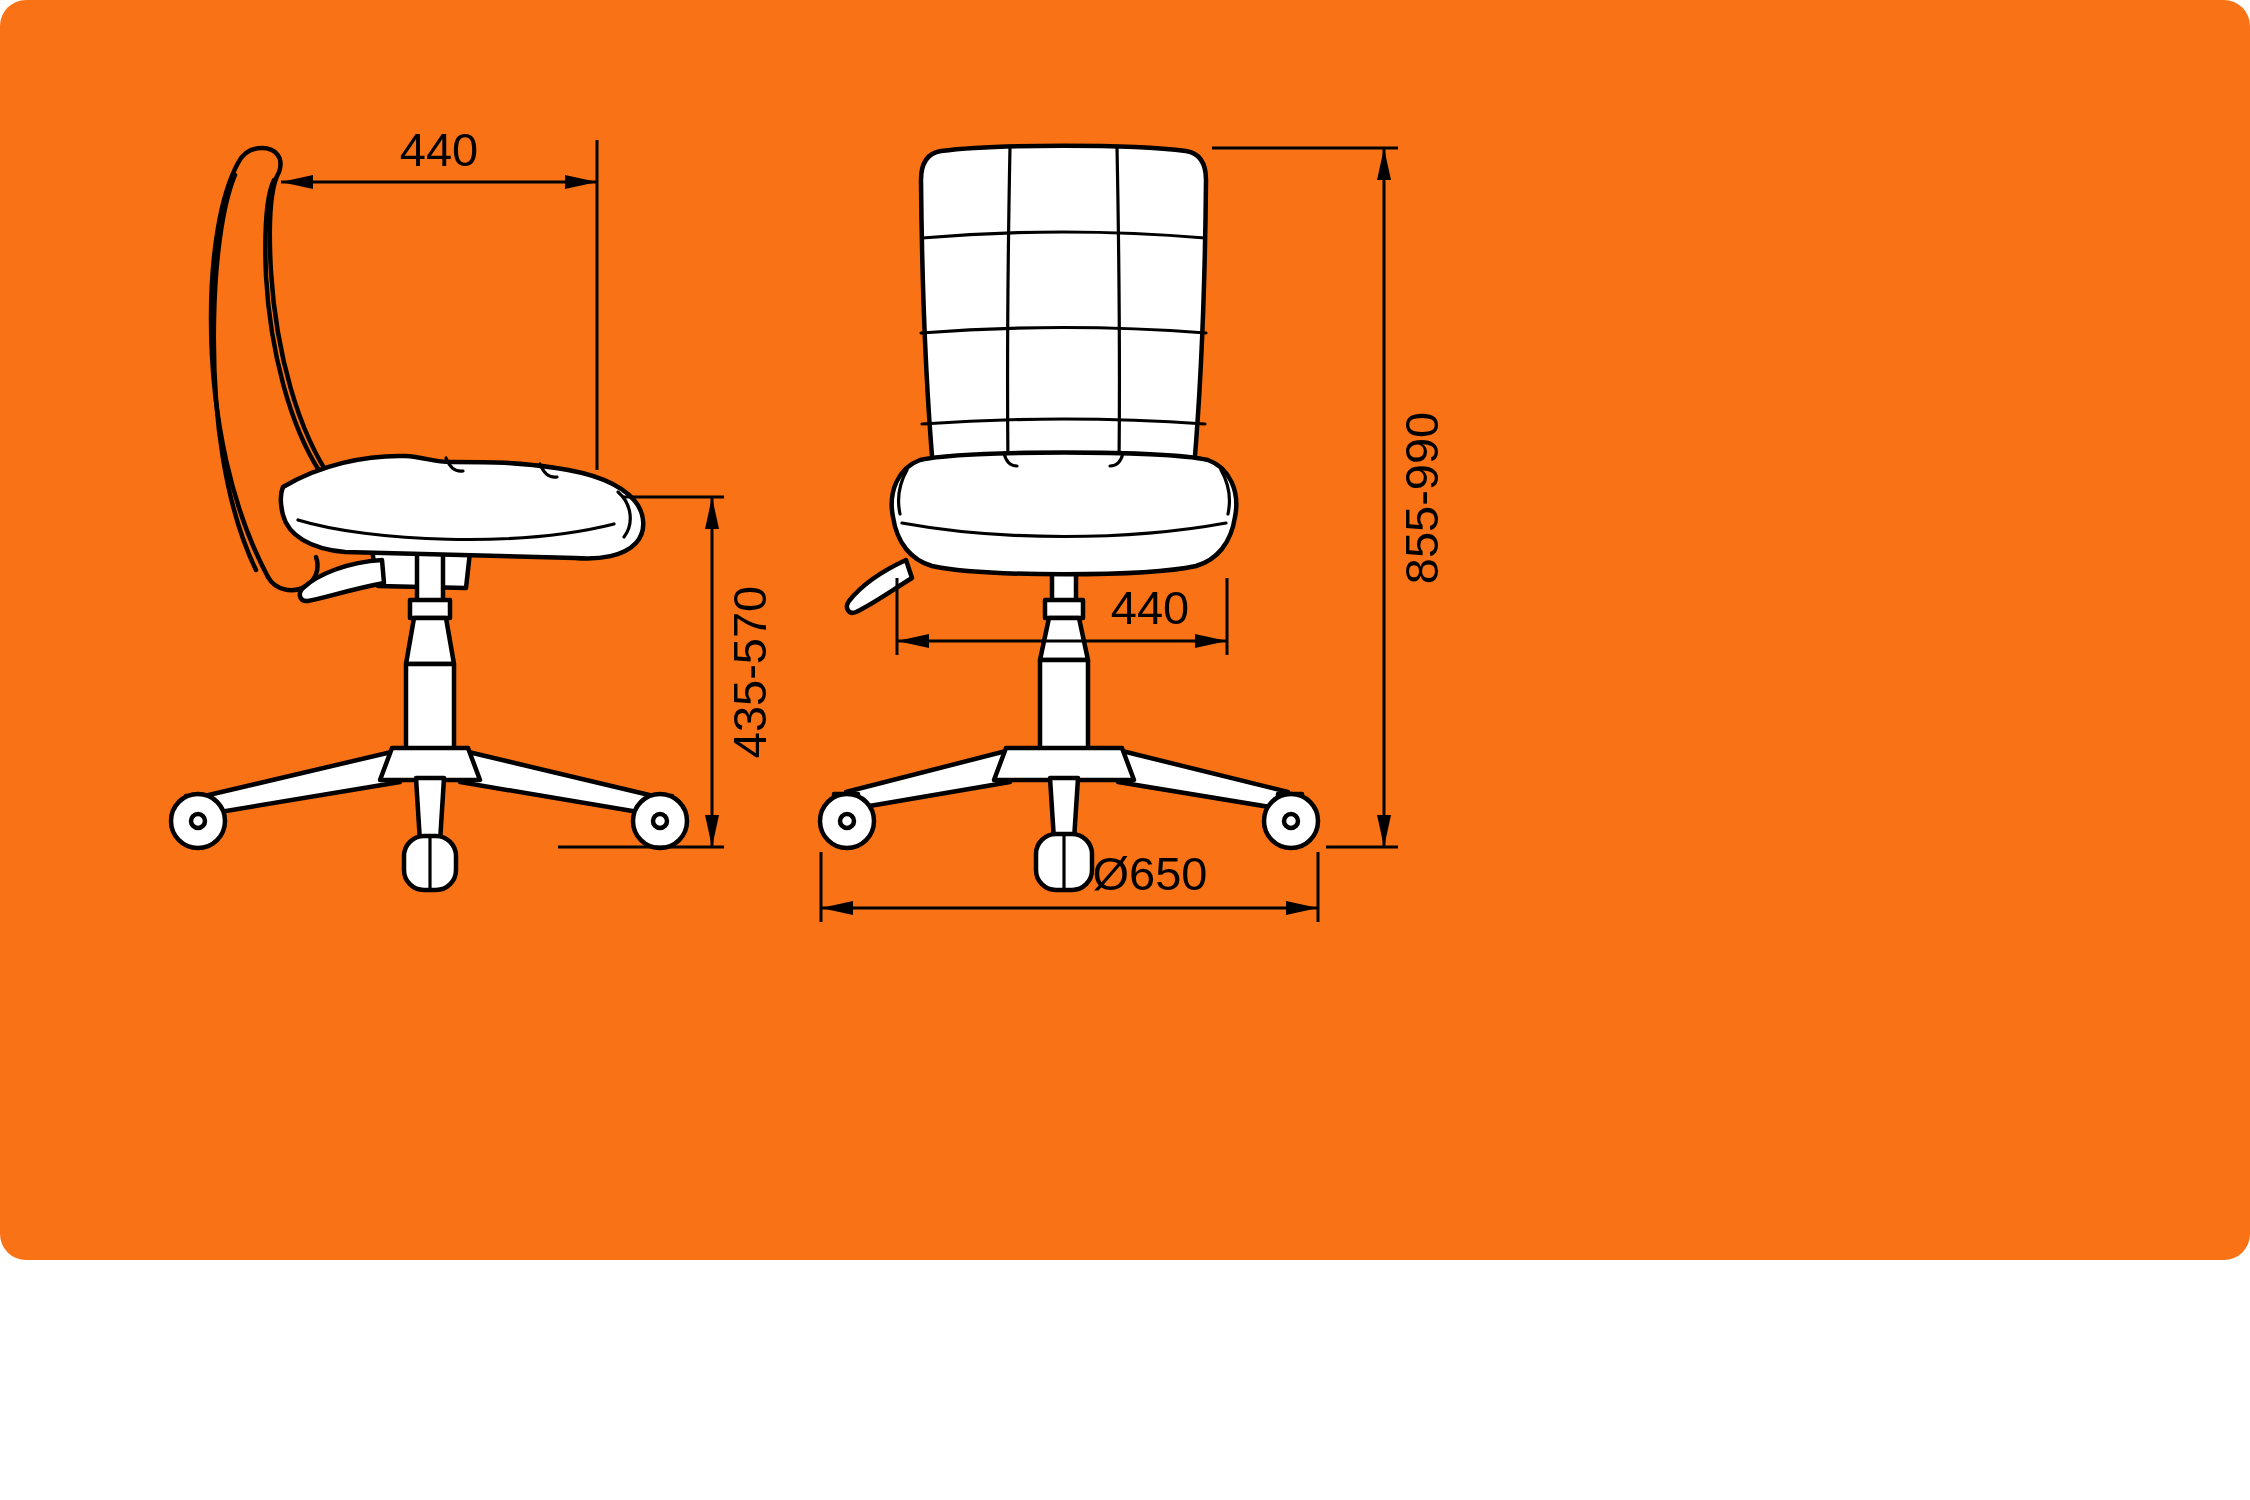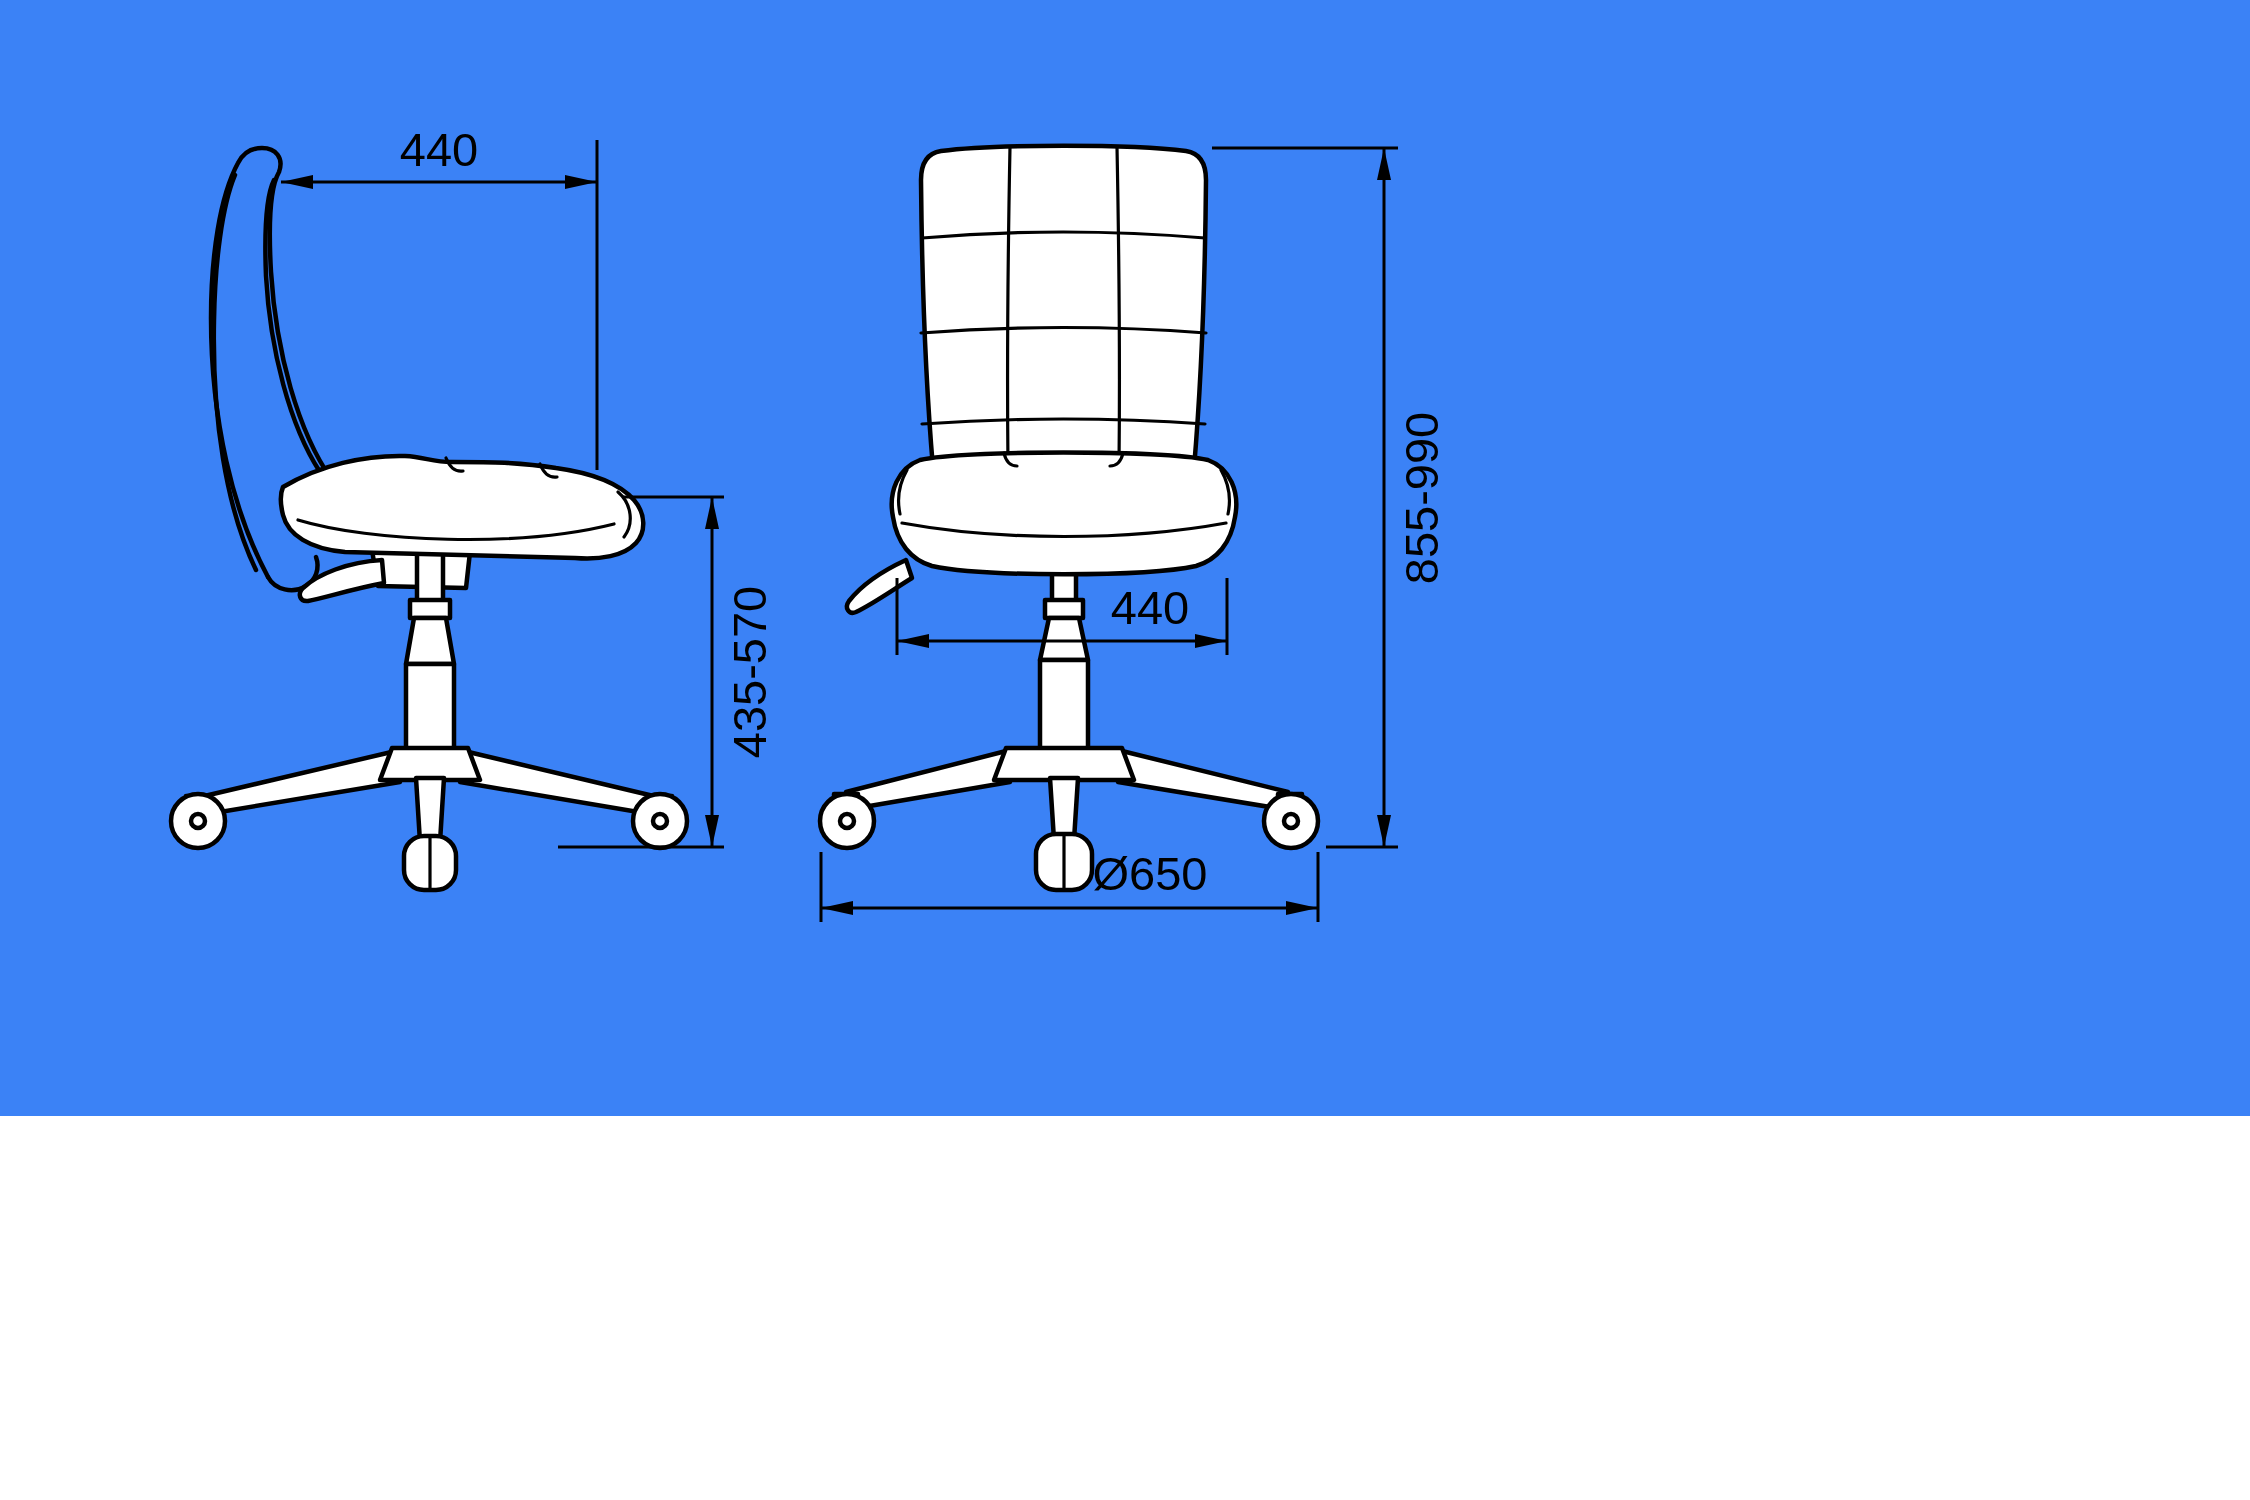--- a/index.html
+++ b/index.html
@@ -1,21 +1,22 @@
 <!DOCTYPE html>
 <html><head>
 <meta charset="utf-8">
 <style>
   html, body { margin: 0; padding: 0; background: #ffffff; }
   .stage {
     position: relative;
     width: 2250px;
-    height: 1116px;
-    background: #3b82f6;
+    height: 1260px;
+    background: #f97316;
     font-family: "Liberation Sans", sans-serif;
+    border-radius: 26px;
   }
   svg { display: block; }
   .outline { fill: #ffffff; stroke: #000000; stroke-width: 4.5; stroke-linejoin: round; }
   .stroke  { fill: none;    stroke: #000000; stroke-width: 4.5; stroke-linejoin: round; stroke-linecap: round; }
   .seam    { fill: none;    stroke: #000000; stroke-width: 3.2; stroke-linecap: round; }
   .dim     { fill: none;    stroke: #000000; stroke-width: 3; }
   .dimtext { font-family: "Liberation Sans", sans-serif; font-size: 47px; fill: #000000; }
 </style>
 </head>
 <body>

